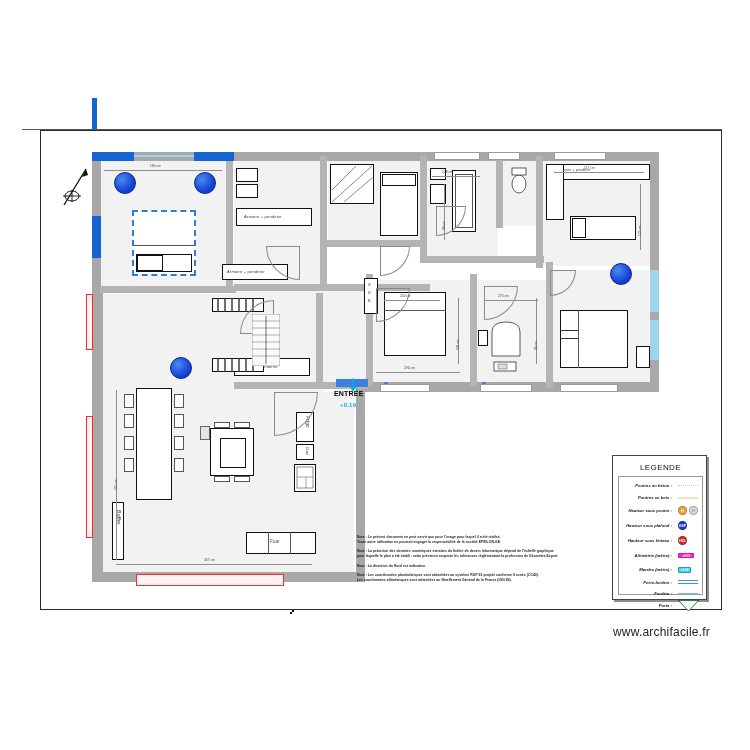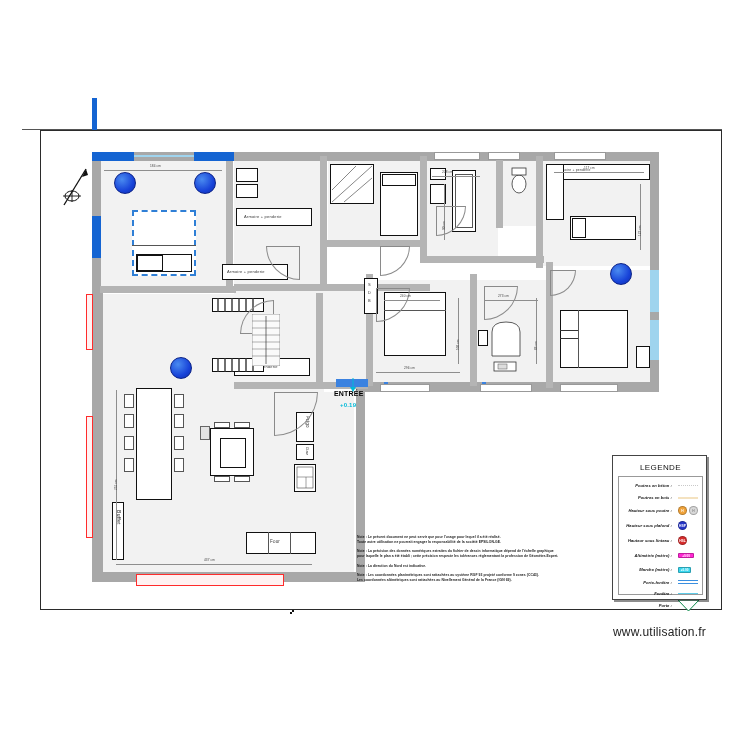--- a/index.html
+++ b/index.html
@@ -709,15 +709,15 @@
   <div class="notes">
     <div class="note-block" style="white-space:pre-line;">Note : Le présent document ne peut servir que pour l'usage pour lequel il a été réalisé.
 Toute autre utilisation ne pourrait engager la responsabilité de la société EPSILON-GE.</div>
     <div class="note-block" style="white-space:pre-line;">Note : La précision des données numériques extraites du fichier de dessin informatique dépend de l'échelle graphique
 pour laquelle le plan a été établi ; cette précision respecte les tolérances réglementant la profession de Géomètre-Expert.</div>
     <div class="note-block" style="white-space:pre-line;">Note : La direction du Nord est indicative.</div>
     <div class="note-block" style="white-space:pre-line;">Note : Les coordonnées planimétriques sont rattachées au système RGF 93 projeté conforme 9 zones (CC43).
 Les coordonnées altimétriques sont rattachées au Nivellement Général de la France (IGN 69).</div>
   </div>
 
-  <div class="brand">www.utilisation.fr</div>
+  <div class="brand">www.archifacile.fr</div>
 
 </div>
 
 </body></html>

